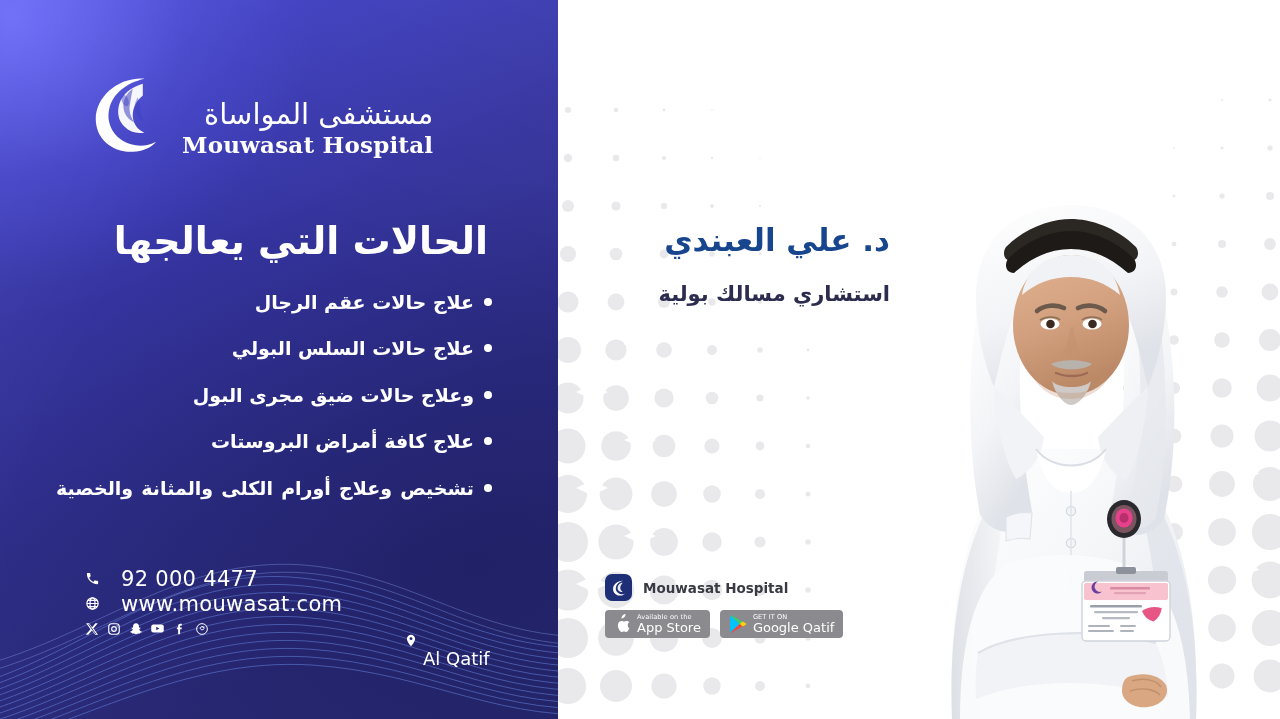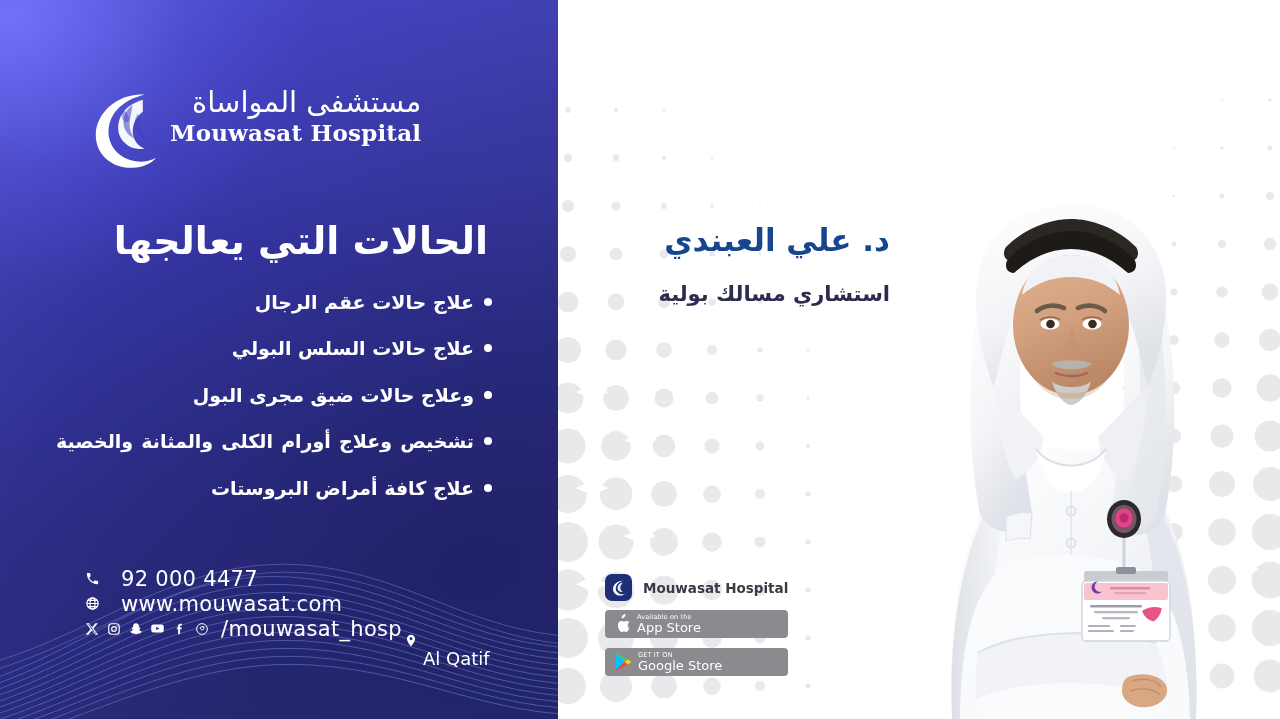--- a/index.html
+++ b/index.html
@@ -25,21 +25,21 @@
     pointer-events:none;
   }
   #left-vignette{
     position:absolute; inset:0;
     background:radial-gradient(ellipse 700px 560px at 85% 78%, rgba(10,10,60,.28) 0%, rgba(10,10,60,0) 70%);
     pointer-events:none;
   }
   #waves{ position:absolute; left:-40px; bottom:-10px; width:660px; height:190px; opacity:.9; pointer-events:none; }
 
   
-  #logo-row{ position:absolute; left:84px; top:88px; display:flex; align-items:flex-start; gap:2px; }
+  #logo-row{ position:absolute; left:84px; top:72px; display:flex; align-items:flex-end; gap:14px; }
   #logo-mark{ width:84px; height:84px; flex:0 0 84px; }
   #logo-words{ display:flex; flex-direction:column; align-items:flex-end; line-height:1; }
   #logo-ar{ color:#fff; font-size:29px; font-weight:400; direction:rtl; letter-spacing:.5px; }
   #logo-en{ color:#fff; font-family:"DejaVu Serif", serif; font-size:23px; font-weight:700; margin-top:4px; letter-spacing:.2px; }
 
   
   #headline{
     position:absolute; right:70px; top:219px; width:430px; text-align:right; direction:rtl;
     color:#ffffff; font-size:38px; font-weight:700; letter-spacing:0px; line-height:1.2;
   }
@@ -75,21 +75,21 @@
   #doc-spec{
     position:absolute; right:390px; top:282px; direction:rtl; text-align:right;
     color:#2c2c4f; font-size:21px; font-weight:700; white-space:nowrap;
   }
 
   
   #app-block{ position:absolute; left:47px; top:574px; }
   #app-head{ display:flex; align-items:center; gap:11px; }
   #app-icon{ width:27px; height:27px; border-radius:7px; background:#1e2f77; display:flex; align-items:center; justify-content:center; }
   #app-title{ color:#3a3a44; font-size:13.5px; font-weight:700; }
-  #badges{ display:flex; gap:10px; margin-top:9px;flex-direction:column; }
+  #badges{ display:flex; gap:10px; margin-top:9px; }
   .badge{ height:28px; border-radius:4px; background:#8a8a8f; display:flex; align-items:center; padding:0 9px; gap:6px; }
   .badge .b-txt{ display:flex; flex-direction:column; justify-content:center; line-height:1.05; }
   .badge .b-small{ color:#fff; font-size:6.6px; letter-spacing:.1px; }
   .badge .b-big{ color:#fff; font-size:13px; font-weight:400; }
 
   
   #doctor{ position:absolute; right:-6px; bottom:0; width:430px; height:600px; }
 </style>
 </head>
 <body>
@@ -147,25 +147,25 @@
       <div class="bullet-row">
         <span class="bullet-dot"></span>
         <span class="bullet-txt">علاج حالات السلس البولي</span>
       </div>
       <div class="bullet-row">
         <span class="bullet-dot"></span>
         <span class="bullet-txt">وعلاج حالات ضيق مجرى البول</span>
       </div>
       <div class="bullet-row">
         <span class="bullet-dot"></span>
-        <span class="bullet-txt justify">تشخيص وعلاج أورام الكلى والمثانة والخصية</span>
+        <span class="bullet-txt">علاج كافة أمراض البروستات</span>
       </div>
       <div class="bullet-row">
         <span class="bullet-dot"></span>
-        <span class="bullet-txt">علاج كافة أمراض البروستات</span>
+        <span class="bullet-txt justify">تشخيص وعلاج أورام الكلى والمثانة والخصية</span>
       </div>
     </div>
 
     <div id="contact">
       <div class="c-line">
         <span class="glyph">
           <svg width="15" height="15" viewBox="0 0 24 24" fill="#fff">
             <path d="M6.6 10.8c1.4 2.8 3.8 5.2 6.6 6.6l2.2-2.2c.3-.3.7-.4 1-.2 1.2.4 2.4.6 3.6.6.6 0 1 .4 1 1V20c0 .6-.4 1-1 1C10.6 21 3 13.4 3 4c0-.6.4-1 1-1h3.4c.6 0 1 .4 1 1 0 1.3.2 2.5.6 3.6.1.4 0 .8-.2 1.1l-2.2 2.1z"></path>
           </svg>
         </span>
@@ -209,21 +209,20 @@
           <svg width="14" height="14" viewBox="0 0 24 24" fill="#fff">
             <path d="M15.2 3h-2.6c-2.3 0-3.8 1.5-3.8 3.9V9.3H6.6v3.1h2.2V21h3.3v-8.6h2.6l.4-3.1h-3V7.3c0-.9.3-1.3 1.2-1.3h1.9V3z"></path>
           </svg>
         </span>
         <span class="sicon">
           <svg width="14" height="14" viewBox="0 0 24 24" fill="none" stroke="#fff" stroke-width="1.7">
             <circle cx="12" cy="12" r="9.2"></circle>
             <path d="M15.4 9.4c-.6-1.1-1.9-1.6-3.3-1.5-1.8.1-2.9 1.2-2.9 2.8 0 1.7 1.4 2.7 3.2 2.7 1.6 0 2.7-.8 2.9-2.3.2-1.8-1.1-2.9-2.9-2.9" stroke-linecap="round"></path>
           </svg>
         </span>
-        <span id="social-handle">/mouwasat_hosp</span>
       </div>
     </div>
 
     <div id="location">
       <svg width="14" height="17" viewBox="0 0 24 24" fill="#fff">
         <path d="M12 2C8.1 2 5 5.1 5 9c0 5.2 7 13 7 13s7-7.8 7-13c0-3.9-3.1-7-7-7zm0 9.5A2.5 2.5 0 1 1 12 6.5a2.5 2.5 0 0 1 0 5z"></path>
       </svg>
       <span class="loc-text">Al Qatif</span>
     </div>
   </div>
@@ -420,21 +419,21 @@
         </div>
         <div class="badge">
           <svg width="18" height="20" viewBox="0 0 24 26">
             <path d="M2 1.6 L14.3 13 L2 24.4 C1.6 24.1 1.4 23.6 1.4 23 V3 C1.4 2.4 1.6 1.9 2 1.6z" fill="#00c3ff"></path>
             <path d="M2 1.6 C2.3 1.3 2.8 1.3 3.3 1.6 L18 9.6 L14.3 13 Z" fill="#3bcc6b"></path>
             <path d="M18 9.6 L22.3 12 C23.2 12.5 23.2 13.5 22.3 14 L18 16.4 L14.3 13 Z" fill="#ffd200"></path>
             <path d="M14.3 13 L18 16.4 L3.3 24.4 C2.8 24.7 2.3 24.7 2 24.4 Z" fill="#f4463c"></path>
           </svg>
           <span class="b-txt">
             <span class="b-small">GET IT ON</span>
-            <span class="b-big">Google Store</span>
+            <span class="b-big">Google Qatif</span>
           </span>
         </div>
       </div>
     </div>
 
     <svg id="doctor" viewBox="0 0 430 600">
       <defs>
         <linearGradient id="thobeG" x1="0" y1="0" x2="1" y2="1">
           <stop offset="0%" stop-color="#ffffff"></stop>
           <stop offset="45%" stop-color="#f6f7f9"></stop>

